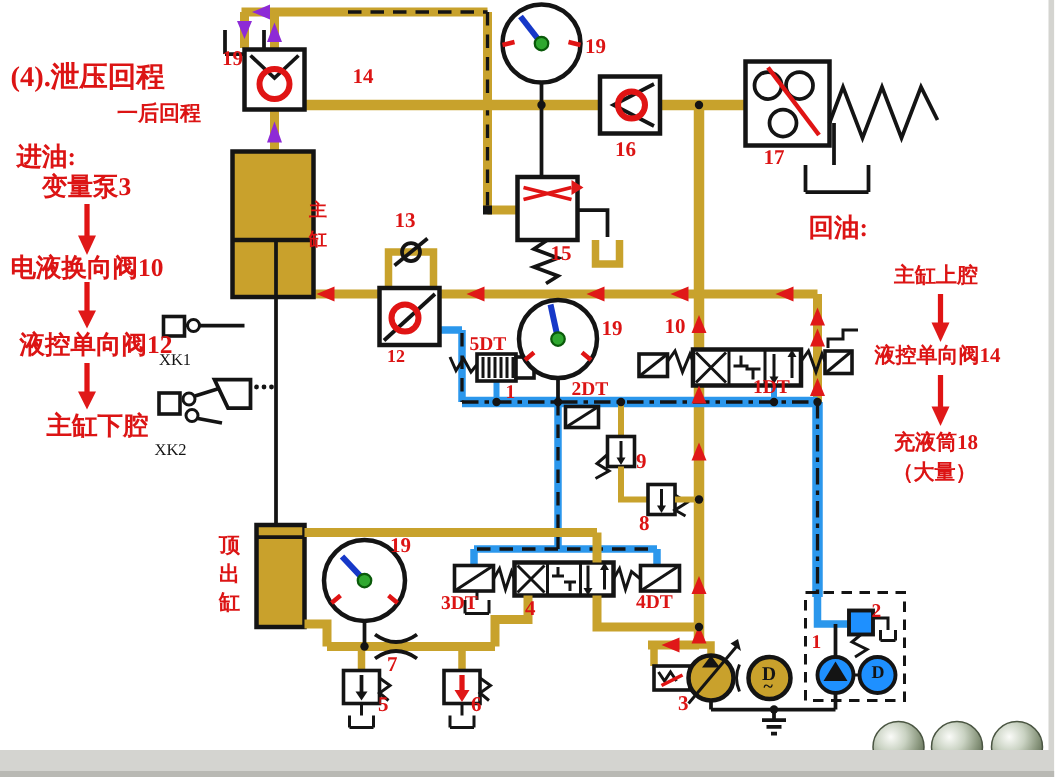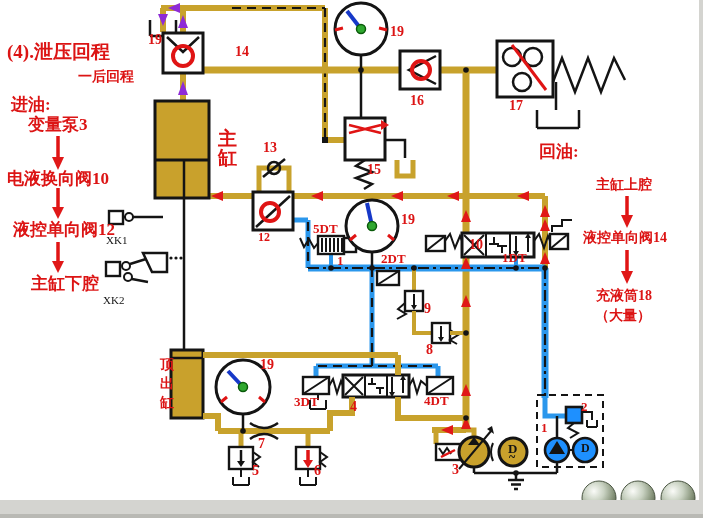--- a/index.html
+++ b/index.html
@@ -374,33 +374,33 @@
 
 <div class="lb" style="left:539px;top:143px;font-size:17px;">回油:</div>
 <div class="lb" style="left:596px;top:177px;font-size:14px;">主缸上腔</div>
 <div class="lb" style="left:583px;top:230px;font-size:14px;">液控单向阀14</div>
 <div class="lb" style="left:596px;top:288px;font-size:14px;">充液筒18</div>
 <div class="lb" style="left:595px;top:308px;font-size:14px;">（大量）</div>
 
 <div class="lbk" style="left:106px;top:234px;font-size:11px;font-weight:normal;">XK1</div>
 <div class="lbk" style="left:103px;top:294px;font-size:11px;font-weight:normal;">XK2</div>
 
-<div class="lb vert" style="left:218px;top:131px;font-size:19px;font-family:Liberation Mono, monospace;">主缸</div>
-<div class="lb vert" style="left:160px;top:355px;font-size:14px;">顶出缸</div>
+<div class="lb vert" style="left:206px;top:131px;font-size:12px;">主缸</div>
+<div class="lb vert" style="left:146px;top:355px;font-size:14px;">顶出缸</div>
 
 <div class="lb" style="left:148px;top:32px;font-size:14px;">19</div>
 <div class="lb" style="left:207px;top:44px;font-size:14px;margin-left:28px;">14</div>
 <div class="lb" style="left:390px;top:24px;font-size:14px;">19</div>
 <div class="lb" style="left:410px;top:93px;font-size:14px;">16</div>
 <div class="lb" style="left:509px;top:98px;font-size:14px;">17</div>
 <div class="lb" style="left:367px;top:162px;font-size:14px;">15</div>
 <div class="lb" style="left:263px;top:140px;font-size:14px;">13</div>
 <div class="lb" style="left:258px;top:231px;font-size:12px;">12</div>
 <div class="lb" style="left:401px;top:212px;font-size:14px;">19</div>
-<div class="lb" style="left:469px;top:211px;font-size:14px;margin-top:26px;">10</div>
+<div class="lb" style="left:443px;top:211px;font-size:14px;">10</div>
 <div class="lb" style="left:313px;top:222px;font-size:13px;">5DT</div>
 <div class="lb" style="left:337px;top:254px;font-size:13px;">1</div>
 <div class="lb" style="left:381px;top:252px;font-size:13px;">2DT</div>
 <div class="lb" style="left:502px;top:251px;font-size:13px;">1DT</div>
 <div class="lb" style="left:424px;top:301px;font-size:14px;">9</div>
 <div class="lb" style="left:426px;top:342px;font-size:14px;">8</div>
 <div class="lb" style="left:294px;top:395px;font-size:13px;">3DT</div>
 <div class="lb" style="left:350px;top:399px;font-size:14px;">4</div>
 <div class="lb" style="left:424px;top:394px;font-size:13px;text-align:center;">4DT</div>
 <div class="lb" style="left:260px;top:357px;font-size:14px;">19</div>

